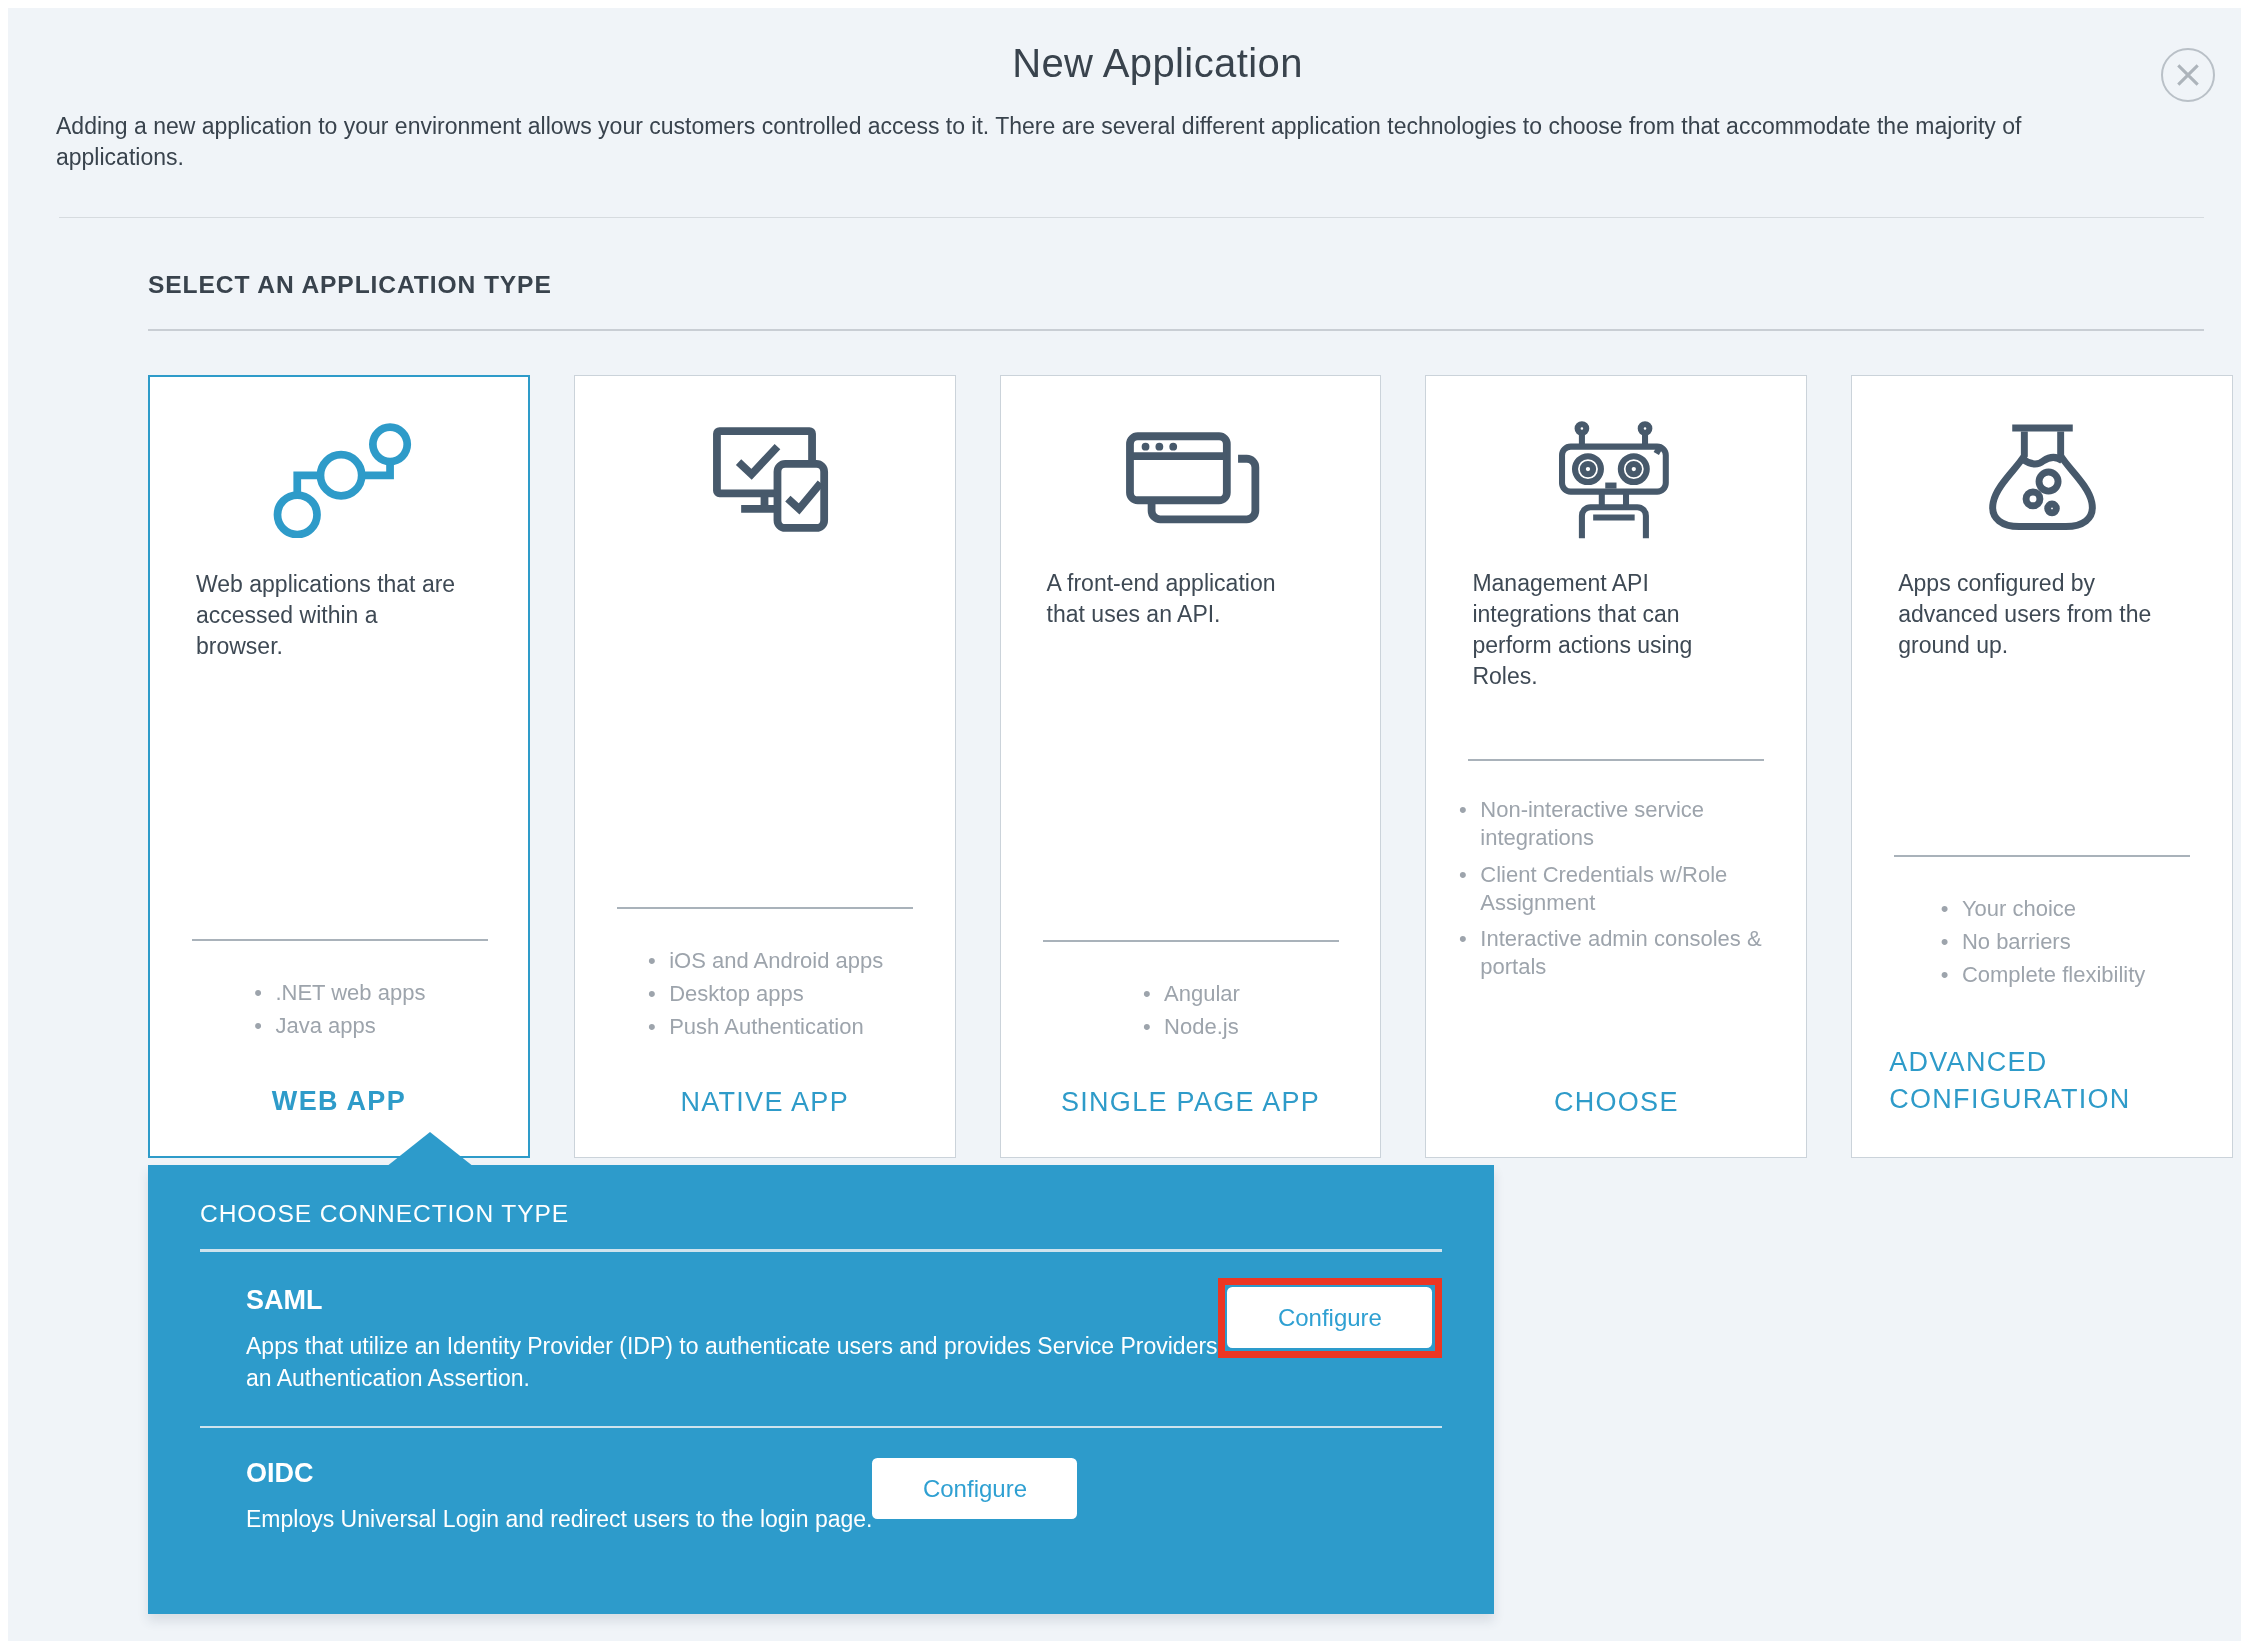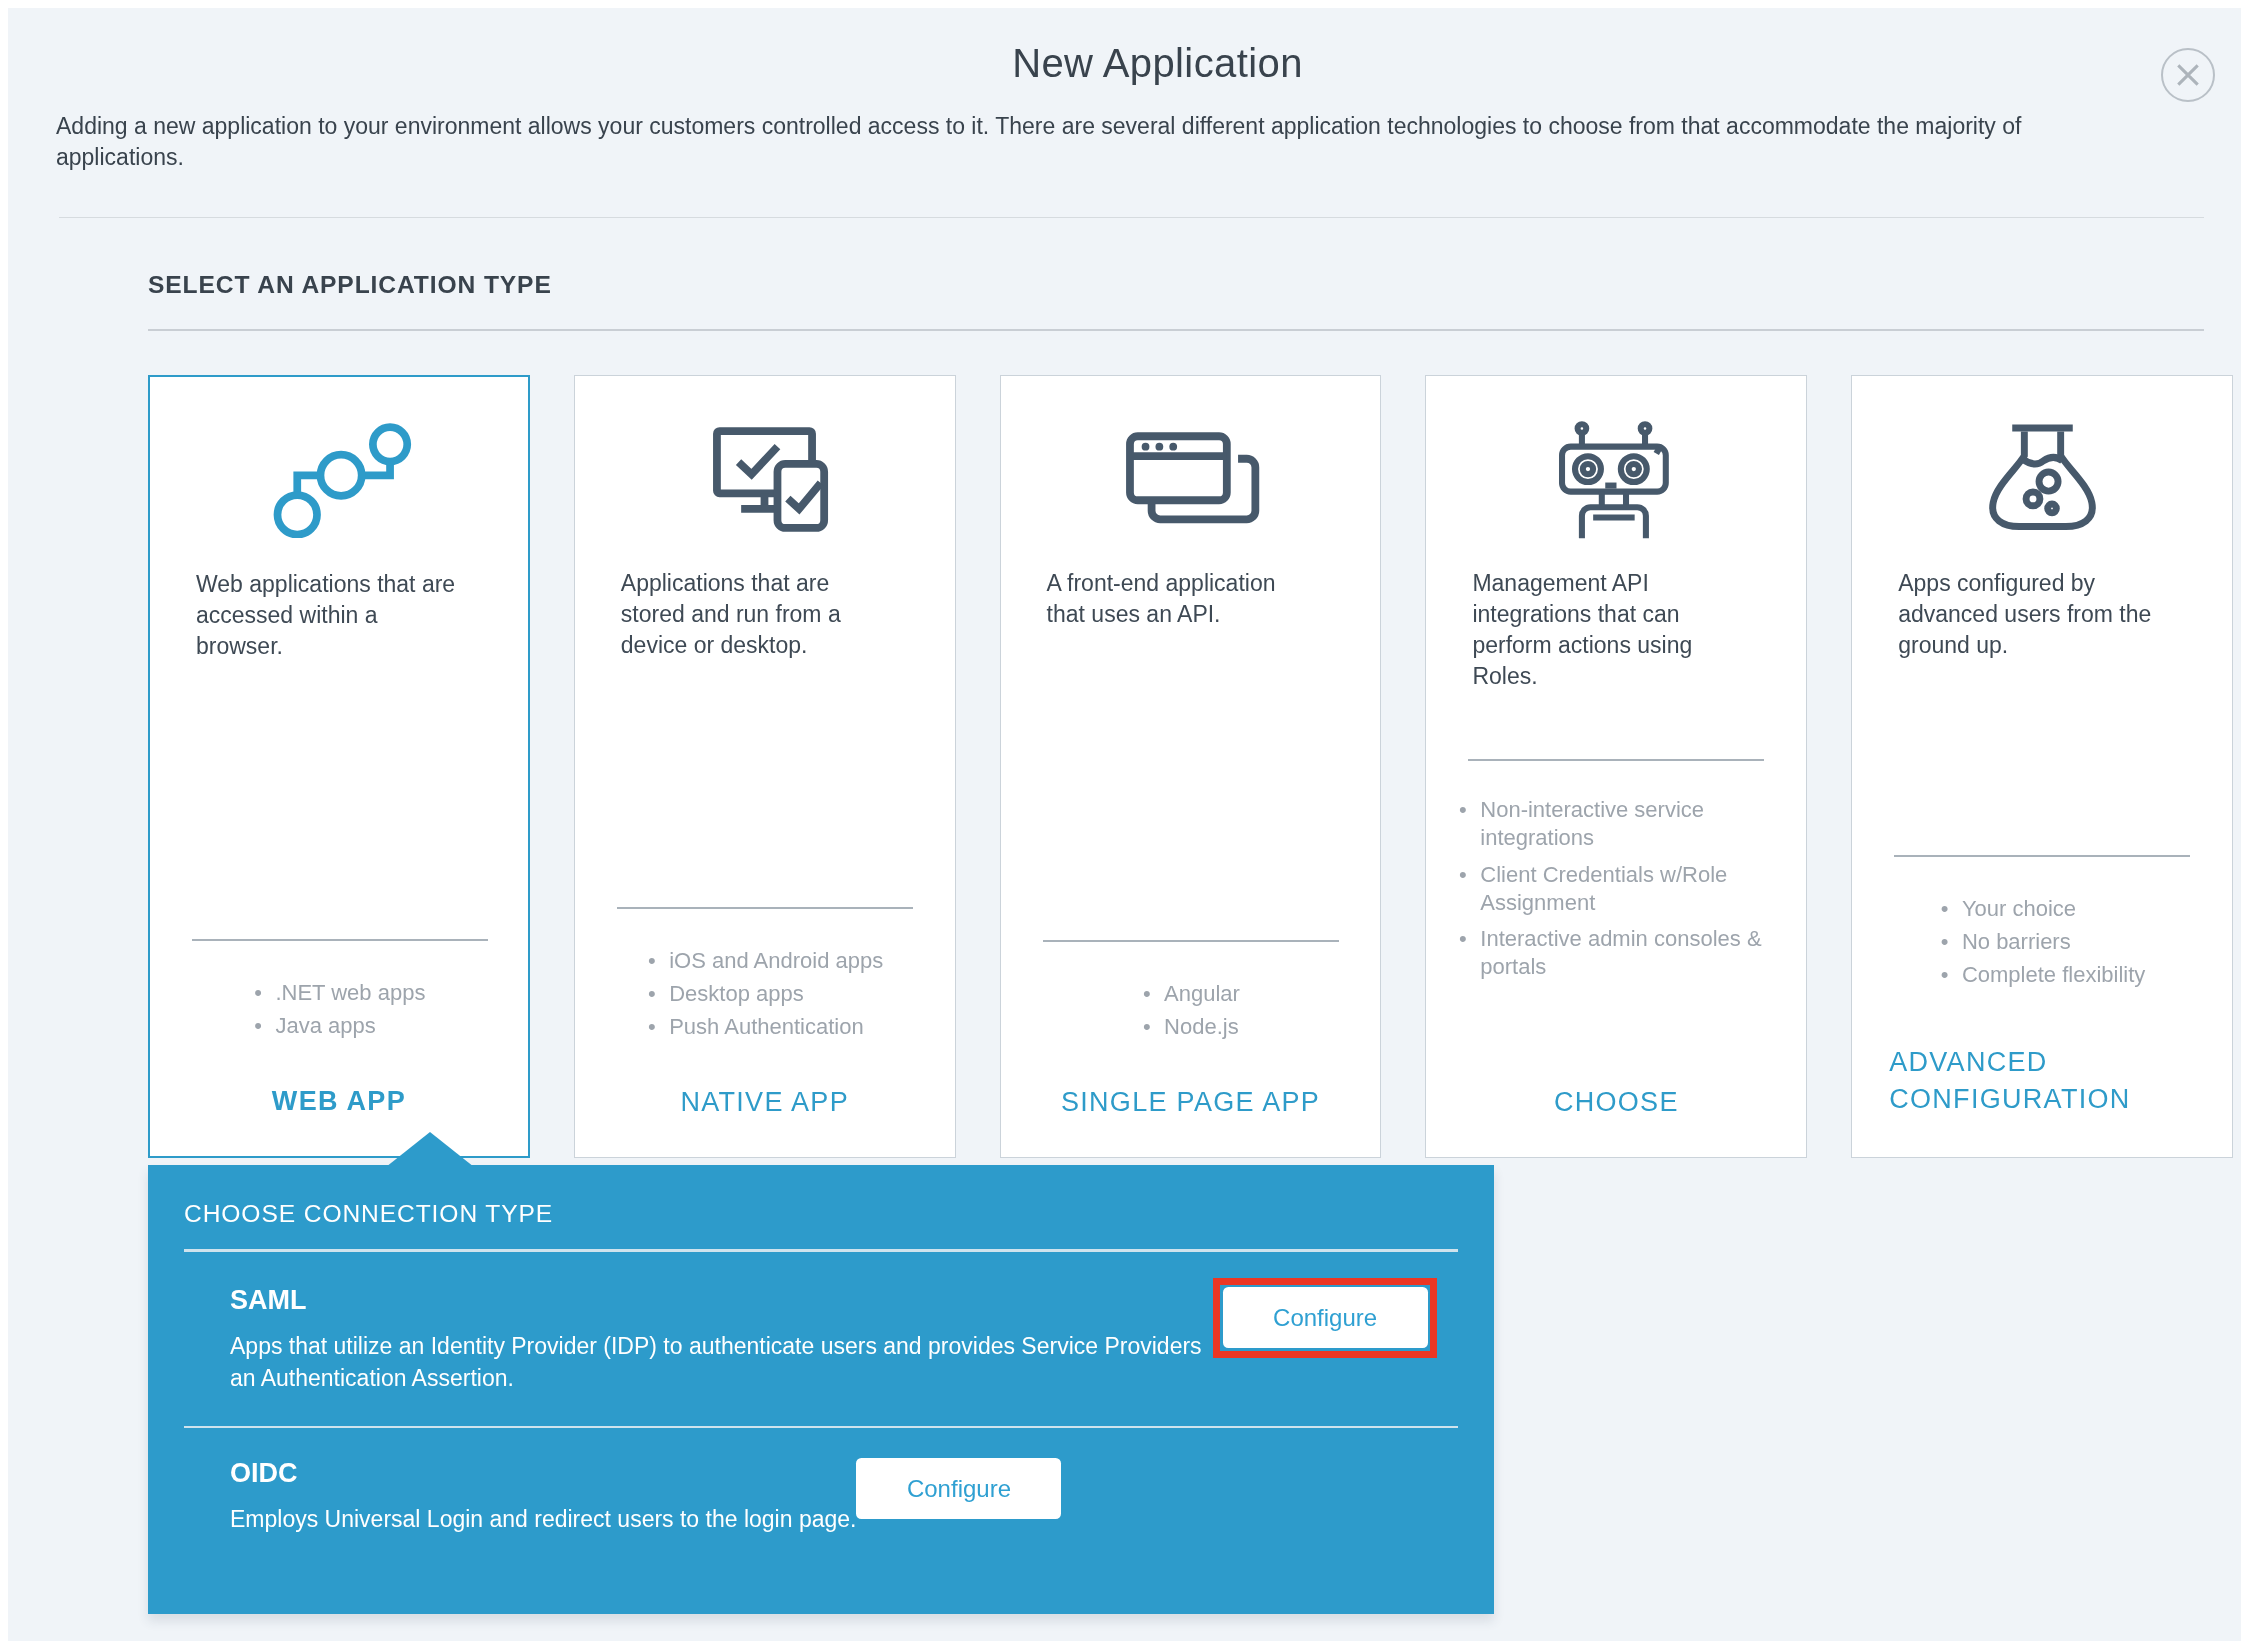--- a/index.html
+++ b/index.html
@@ -36,21 +36,21 @@
   .bullets li::before { content:"\2022"; position:absolute; left:1.8px; top:0; color:#9DA4AC; }
   .card-label { font-size:27px; font-weight:400; letter-spacing:1.3px; color:#2E9BC9; text-align:center; margin:0 0 39px; }
   .card--web .card-label { font-weight:700; }
   .card--worker .bullets { width:318px; margin-bottom:97px; }
   .card--worker .bullets li { line-height:28px; margin-bottom:8.8px; }
   .card--advanced .bullets { margin-bottom:53px; }
   .card--advanced .card-label { text-align:left; margin-left:37px; margin-right:26px; line-height:37px; }
   
   .conn-panel {
     position:relative; margin:7px 0 0 140px; width:1346px; height:449px;
-    background:#2D9BCB; padding:35px 36px; color:#ffffff;
+    background:#2D9BCB; padding:35px 52px; color:#ffffff;
     box-shadow:0 7px 10.5px rgba(40,60,80,.12);
   }
   .pointer {
     position:absolute; top:-33px; left:238px; width:0; height:0;
     border-left:44px solid transparent; border-right:44px solid transparent;
     border-bottom:35px solid #2D9BCB;
   }
   .panel-heading { font-size:24.6px; font-weight:400; letter-spacing:0.9px; color:#ffffff; }
   .panel-divider { height:2.6px; background:rgba(235,240,243,.85); border:none; margin-top:21px; }
   .conn-row { display:flex; justify-content:flex-start; align-items:flex-start; padding-left:46px; }
@@ -114,21 +114,20 @@
     <div class="card">
       <div class="icon-wrap">
         <svg width="147" height="123" viewBox="0 0 170 140" fill="none" stroke="#47596B" stroke-width="9">
           <rect x="30" y="14" width="110" height="72" rx="3"></rect>
           <path d="M55 50 L70 64 L100 32"></path>
           <path d="M85 86 V104 M58 104 H112"></path>
           <rect x="100" y="52" width="54" height="74" rx="9" fill="#ffffff"></rect>
           <path d="M112 92 L125 104 L150 74"></path>
         </svg>
       </div>
-      <p class="card-desc">Applications that are stored and run from a device or desktop.</p>
       <div class="spacer"></div>
       <div class="card-divider"></div>
       <ul class="bullets">
         <li>iOS and Android apps</li>
         <li>Desktop apps</li>
         <li>Push Authentication</li>
       </ul>
       <div class="card-label">NATIVE APP</div>
     </div>
 

